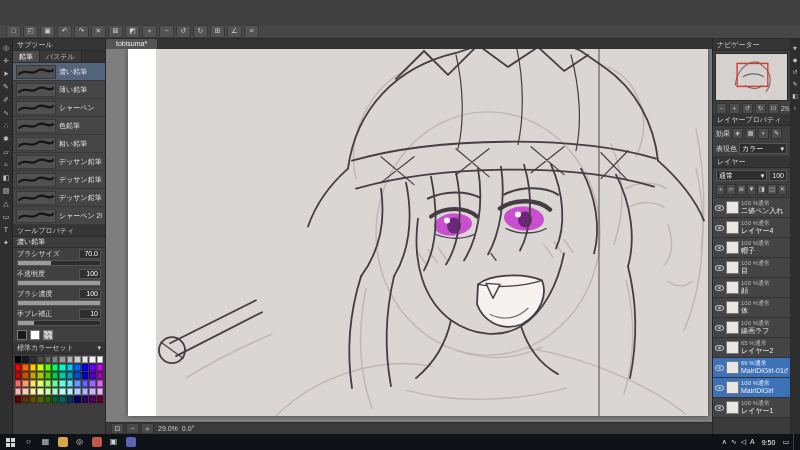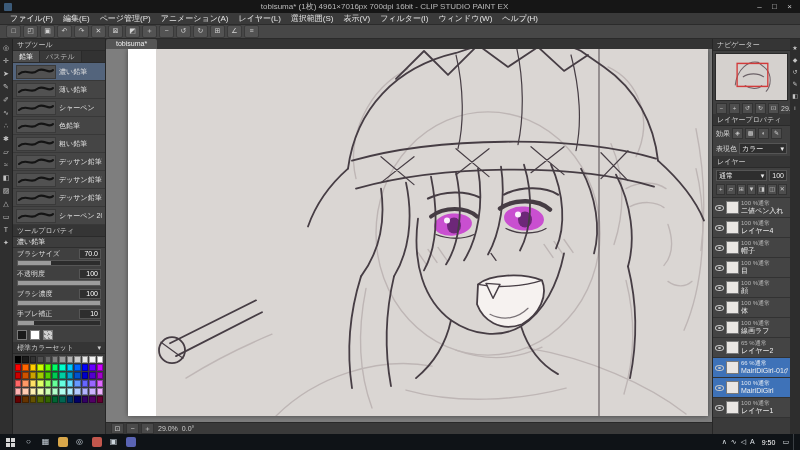--- a/index.html
+++ b/index.html
@@ -109,43 +109,21 @@
   .tray{margin-left:auto;display:flex;align-items:center;gap:4px;padding-right:3px;}
   .tray-icon{font-size:7px;color:#dfe5ea;}
   .tray-time{font-size:7px;color:#fff;padding:0 3px;}
   .show-desktop{width:3px;height:16px;border-left:1px solid #3a3f44;}
 </style>
 </head>
 <body>
 
 <div class="app">
 
-  <div class="titlebar">
-    <span class="app-badge"></span>
-    <span class="title-text">tobisuma* (1枚) 4961×7016px 700dpi 16bit - CLIP STUDIO PAINT EX</span>
-    <span class="win-controls">
-      <span>–</span>
-      <span>□</span>
-      <span>×</span>
-    </span>
-  </div>
-
-  <div class="menubar">
-
-  <span class="menu-item">ファイル(F)</span>
-      <span class="menu-item">編集(E)</span>
-      <span class="menu-item">ページ管理(P)</span>
-      <span class="menu-item">アニメーション(A)</span>
-      <span class="menu-item">レイヤー(L)</span>
-      <span class="menu-item">選択範囲(S)</span>
-      <span class="menu-item">表示(V)</span>
-      <span class="menu-item">フィルター(I)</span>
-      <span class="menu-item">ウィンドウ(W)</span>
-      <span class="menu-item">ヘルプ(H)</span>
-    </div>
+
 
   <div class="commandbar">
 
   <span class="cmd-icon">□</span>
       <span class="cmd-icon">◰</span>
       <span class="cmd-icon">▣</span>
       <span class="cmd-icon">↶</span>
       <span class="cmd-icon">↷</span>
       <span class="cmd-icon">✕</span>
       <span class="cmd-icon">⊠</span>

